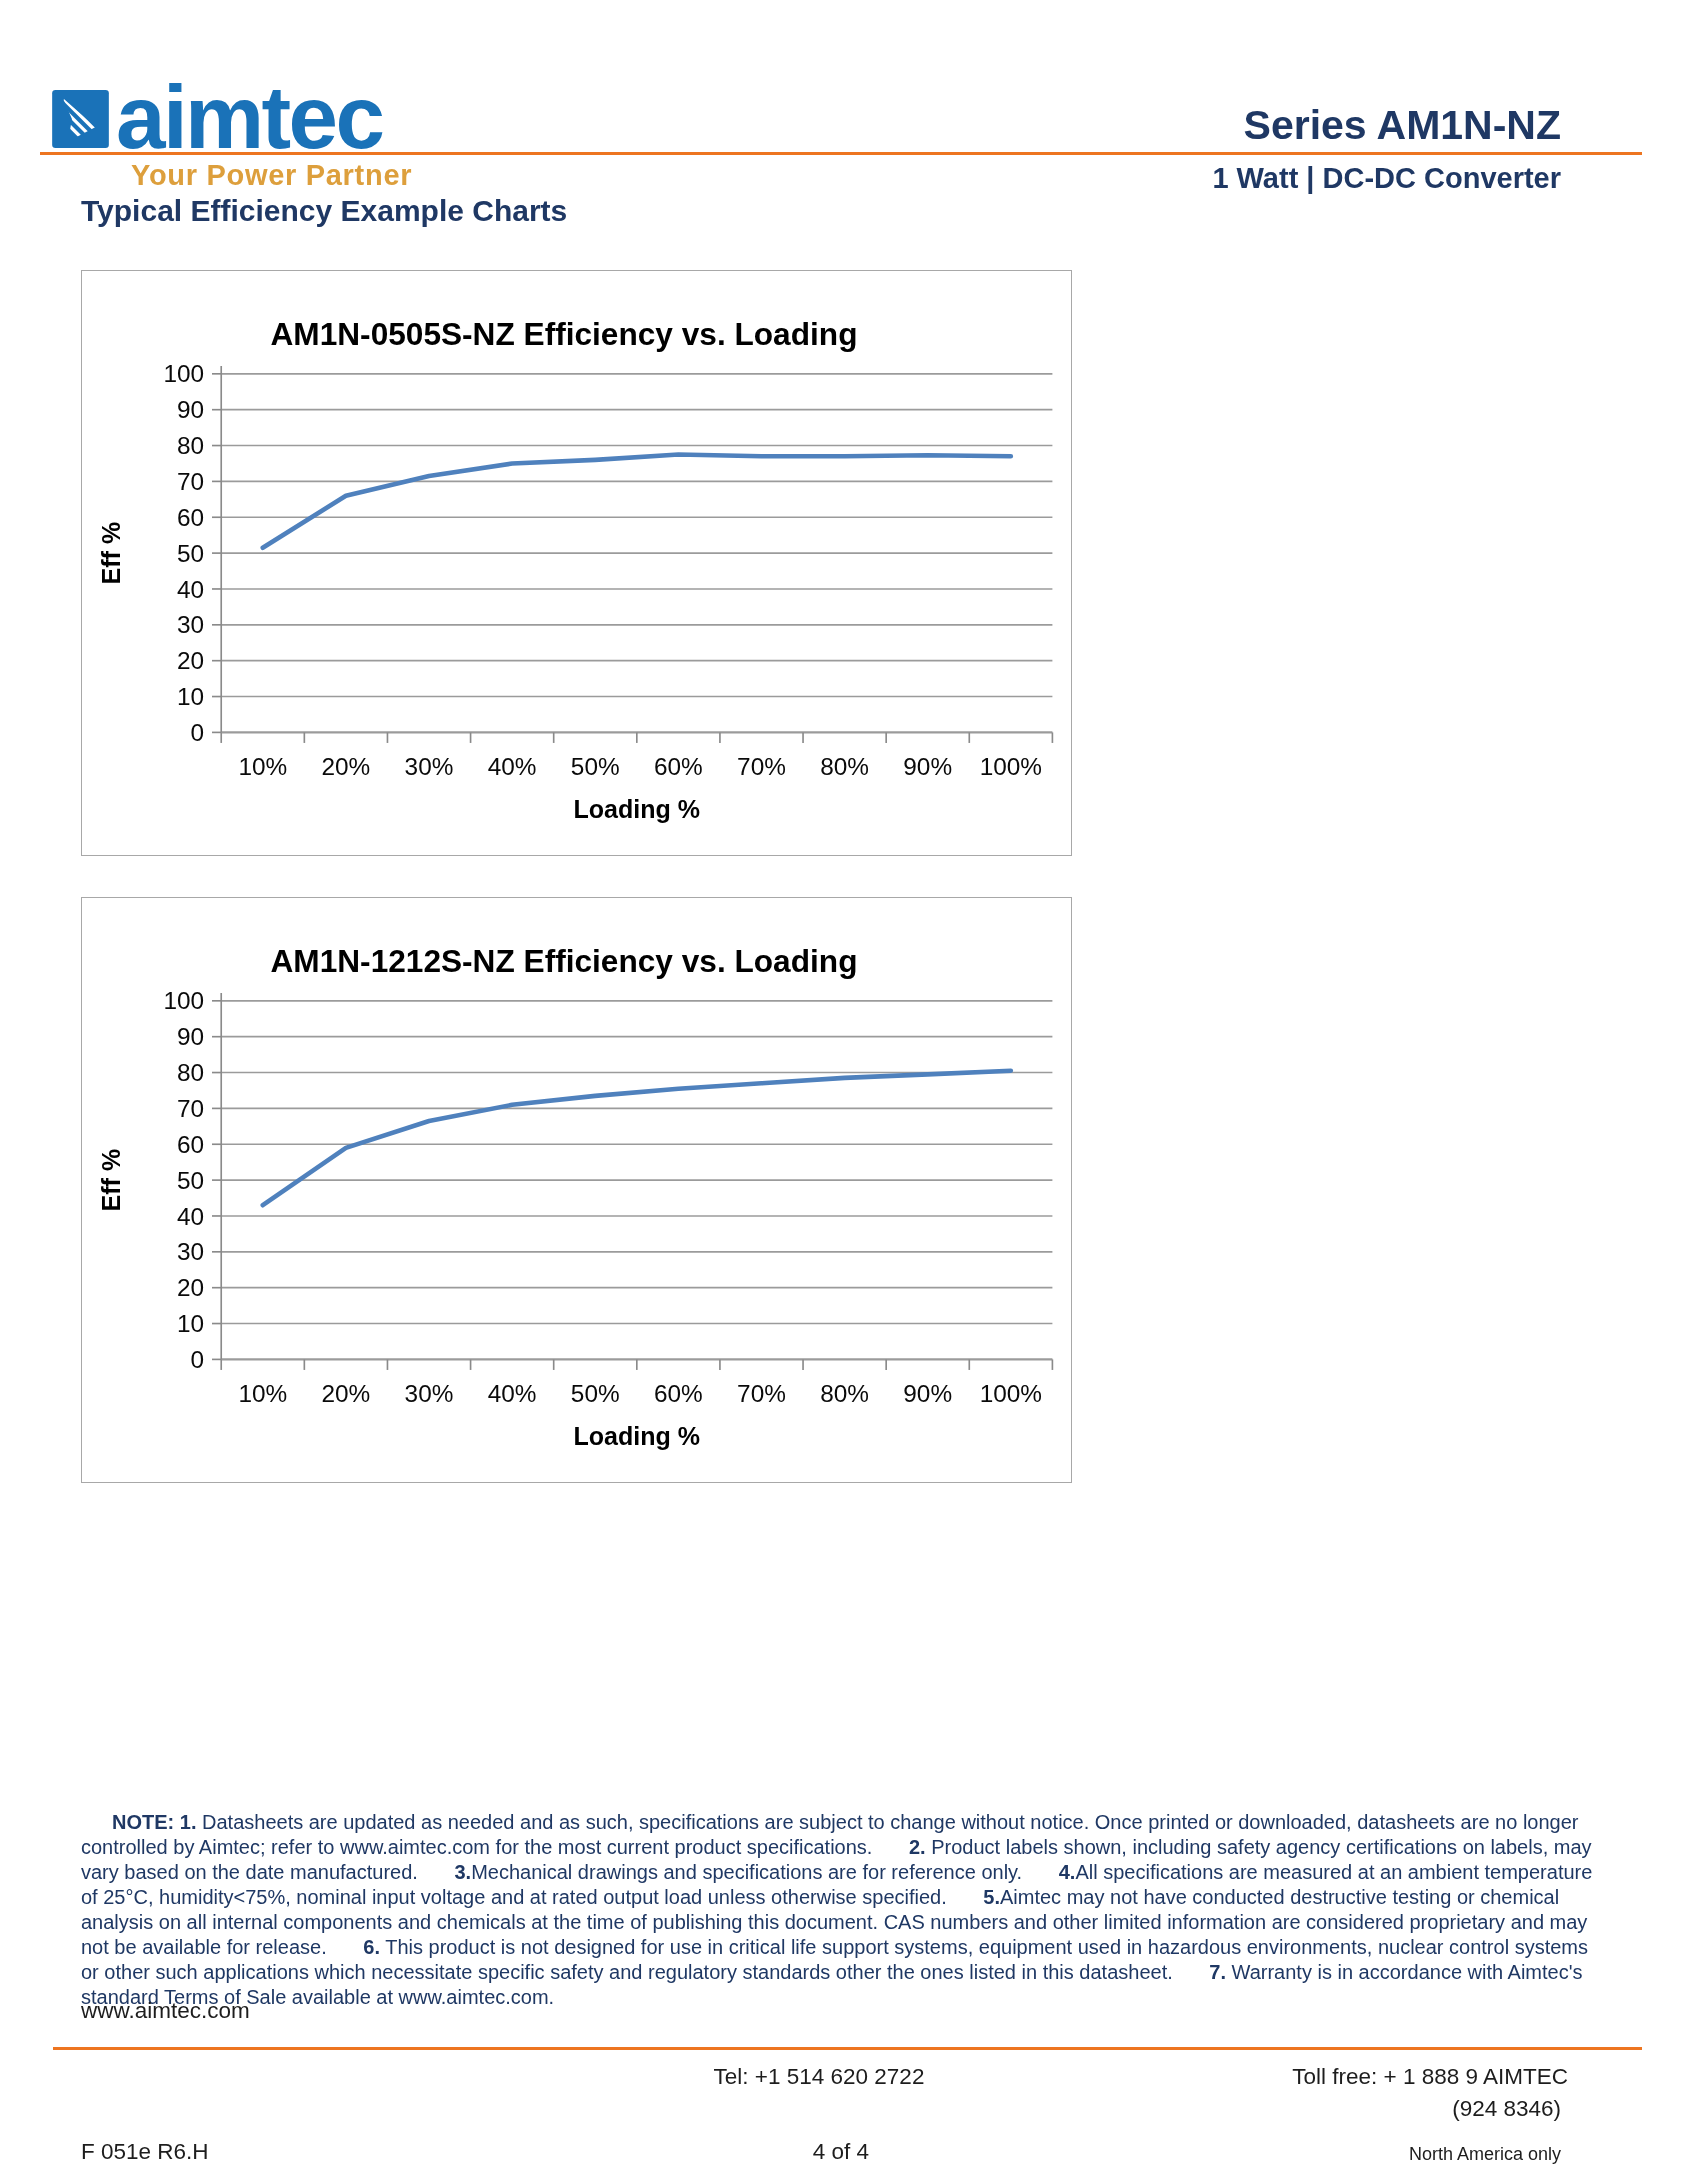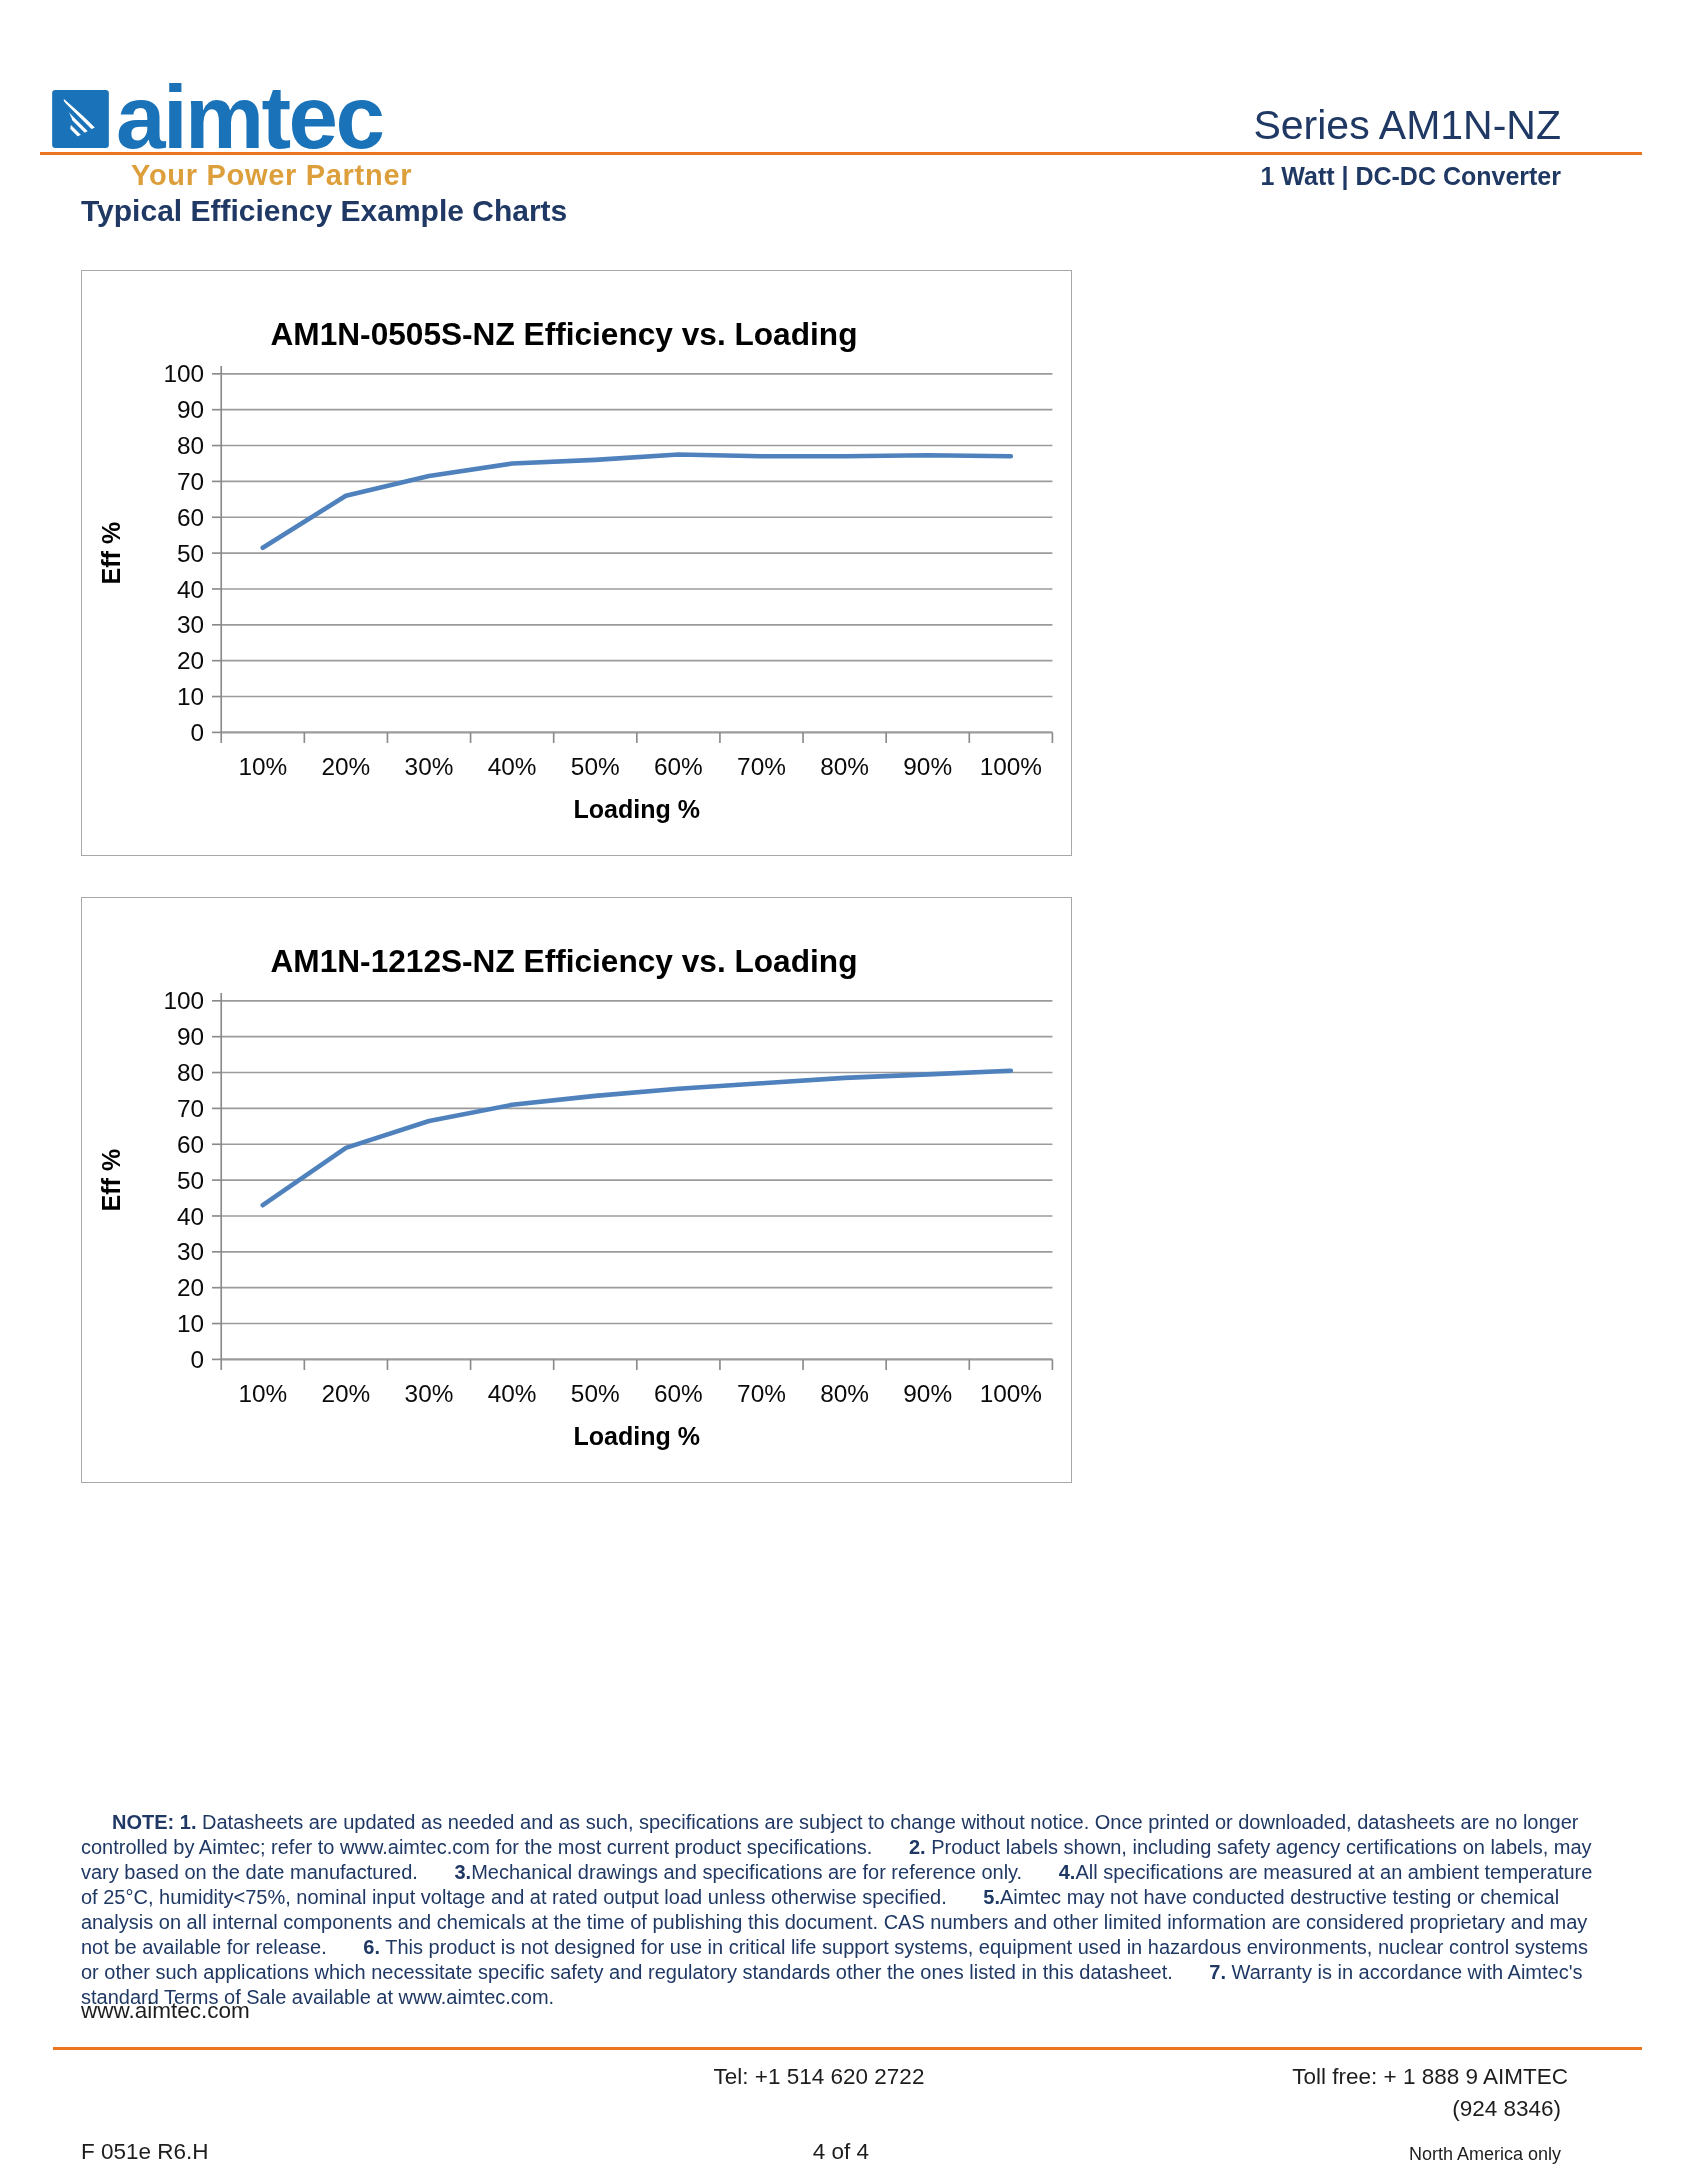--- a/index.html
+++ b/index.html
@@ -5,22 +5,22 @@
   html,body{margin:0;padding:0;background:#ffffff;}
   #page{
     position:relative;width:1642px;height:2183px;background:#ffffff;
     font-family:"Liberation Sans",sans-serif;overflow:hidden;
   }
   .abs{position:absolute;}
   
   #brand-word{left:116px;top:73px;font-weight:bold;font-size:89px;letter-spacing:-2.6px;color:#1a72b8;line-height:1;}
   #brand-tag{left:131px;top:159px;font-weight:bold;font-size:29px;letter-spacing:0.7px;color:#dd9f3c;}
   .orange-rule{height:2.6px;background:#ed7520;}
-  #series-title{right:81px;top:105px;font-weight:normal;font-size:41px;color:#1f3864;text-align:center;line-height:1;}
-  #series-sub{right:81px;top:164px;font-weight:bold;font-size:25px;color:#1f3864;text-align:right;line-height:1;}
+  #series-title{right:81px;top:105px;font-weight:bold;font-size:41px;color:#1f3864;text-align:center;line-height:1;}
+  #series-sub{right:81px;top:164px;font-weight:bold;font-size:29px;color:#1f3864;text-align:right;line-height:1;}
   #page-title{left:81px;top:196px;font-weight:bold;font-size:30px;color:#1f3864;line-height:1;}
   
   .chart-box{left:81px;width:991px;height:586px;border:1.3px solid #a8a8a8;background:#fff;box-sizing:border-box;}
   #chart-box-0{top:270px;}
   #chart-box-1{top:897px;}
   .chart-box svg{width:100%;height:100%;display:block;font-family:"Liberation Sans",sans-serif;}
   
   #note{left:81px;top:1810px;width:1530px;font-size:20px;line-height:25px;color:#1f3864;text-align:left;}
   #note b{font-weight:bold;margin-left:31px;}
   

